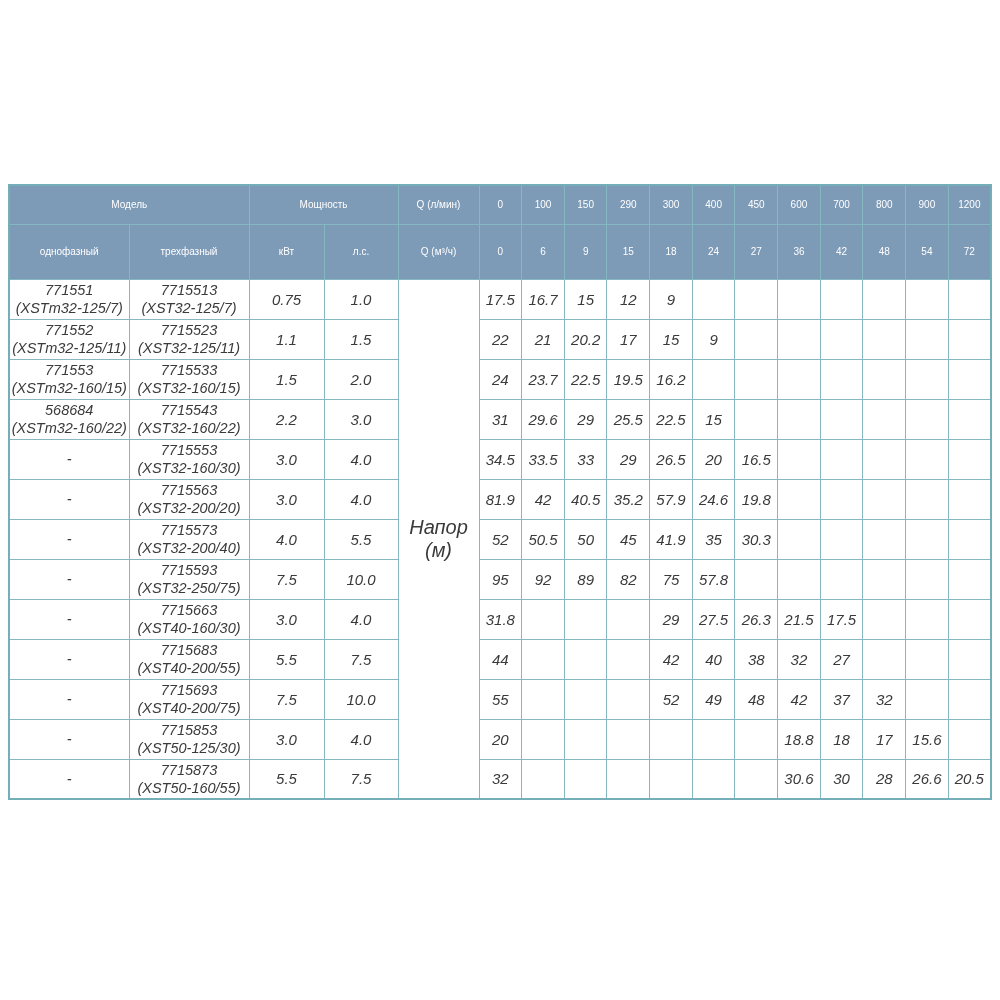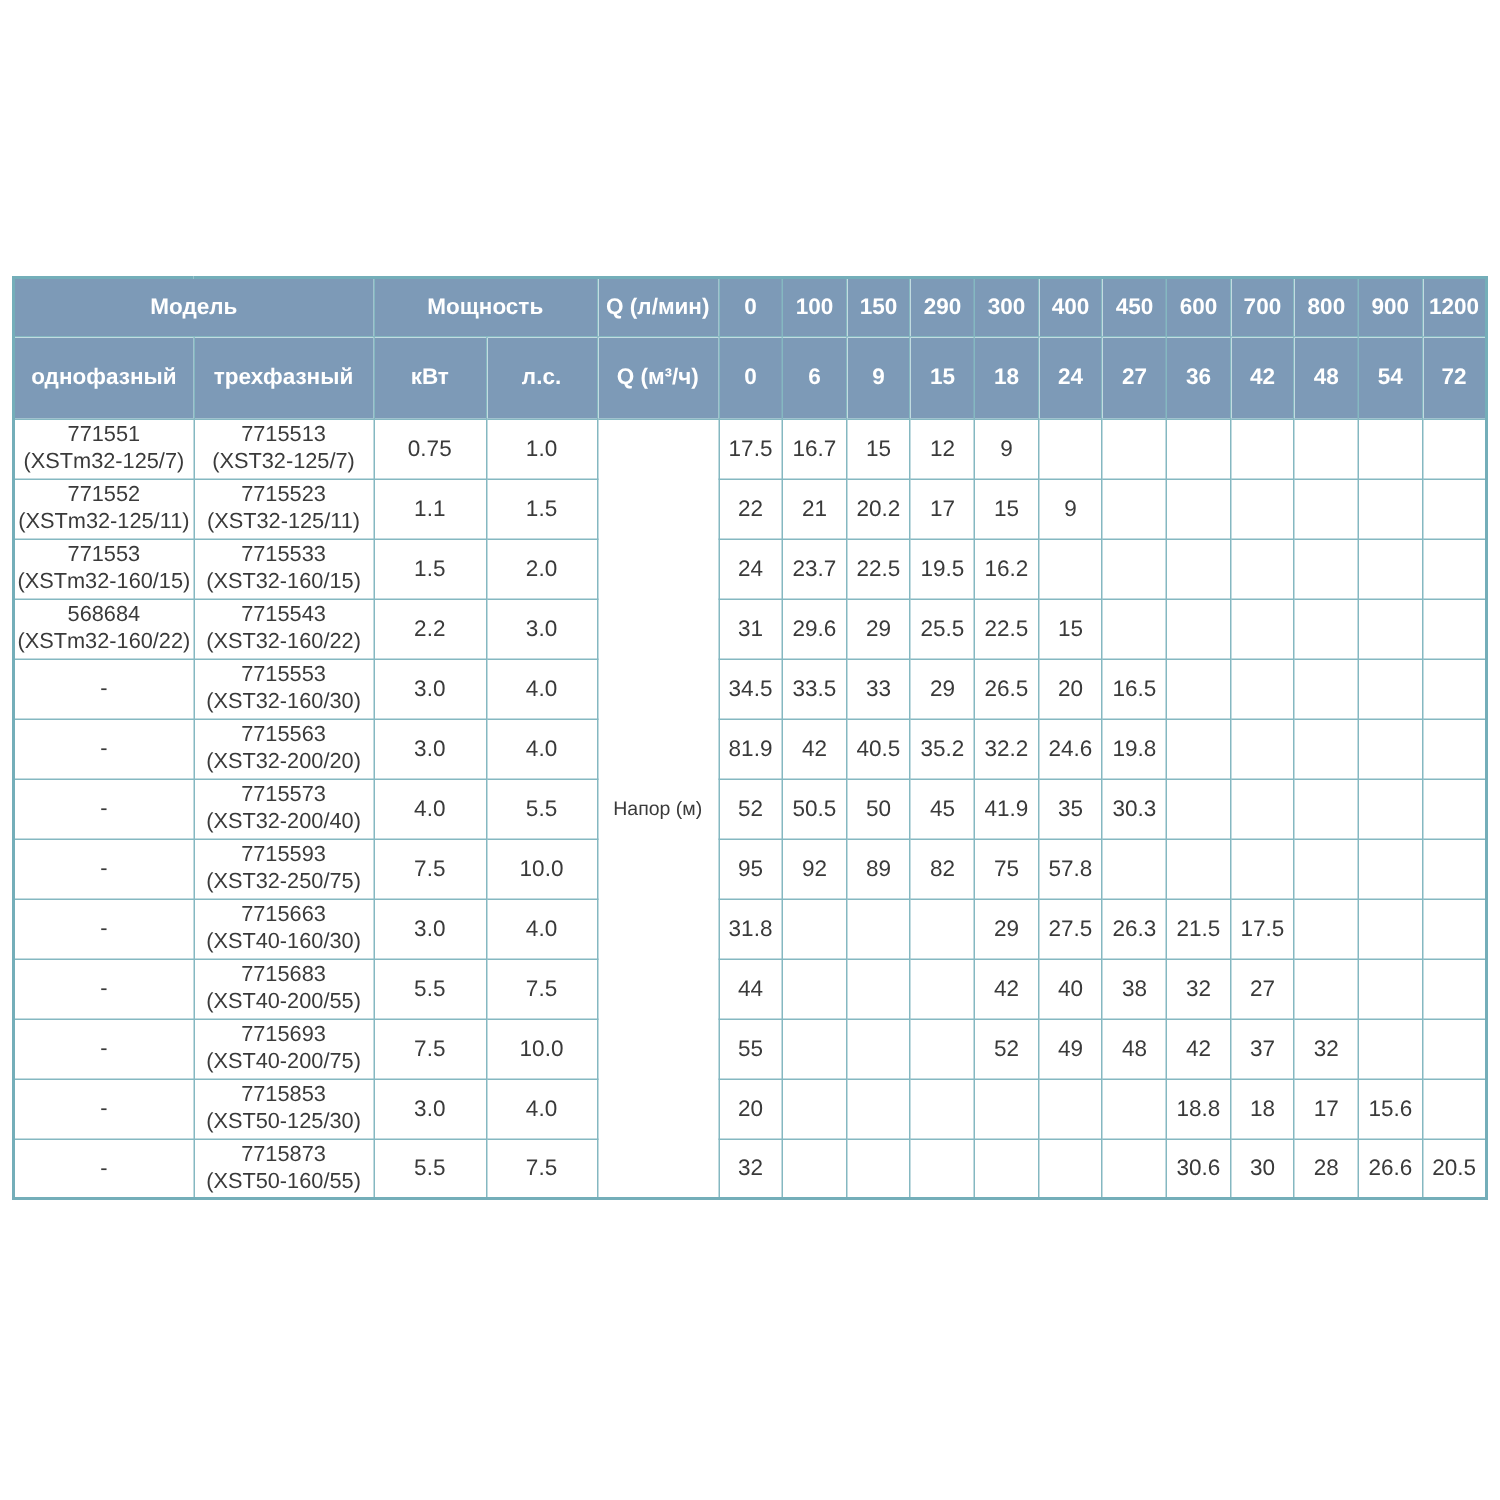--- a/index.html
+++ b/index.html
@@ -22,30 +22,30 @@
   }
   table.spec th,table.spec td{
     border:1px solid var(--border);
     text-align:center;vertical-align:middle;
     padding:0 1px;box-sizing:border-box;
     overflow:hidden;
   }
   thead th{
     background:var(--header-bg);
     color:var(--header-text);
-    font-weight:bold;font-size:15px;margin-top:20px;
+    font-weight:normal;font-size:10px;margin-top:20px;
   }
   tr.hrow1{height:39px;}
   tr.hrow2{height:55px;}
-  tbody tr{height:40px;}
+  tbody tr{height:40px;font-style:italic;}
   tbody td{
     color:var(--body-text);font-size:15px;background:#ffffff;
   }
   td.model div{line-height:18px;font-size:14.5px;}
-  td.head-cell{font-size:13px;background:#ffffff;}
+  td.head-cell{font-size:20px;background:#ffffff;}
 </style>
 </head>
 <body>
 
 <div class="page">
   <table class="spec">
     <colgroup>
       <col style="width:120px">
         <col style="width:120px">
       <col style="width:75px">
@@ -230,21 +230,21 @@
           <td class="model">
             <div>7715563</div>
             <div>(XST32-200/20)</div>
           </td>
           <td>3.0</td>
           <td>4.0</td>
           <td>81.9</td>
           <td>42</td>
           <td>40.5</td>
           <td>35.2</td>
-          <td>32.2</td>
+          <td>57.9</td>
           <td>24.6</td>
           <td>19.8</td>
           <td></td>
           <td></td>
           <td></td>
           <td></td>
           <td></td>
         </tr>
         <tr>
           <td class="model">

